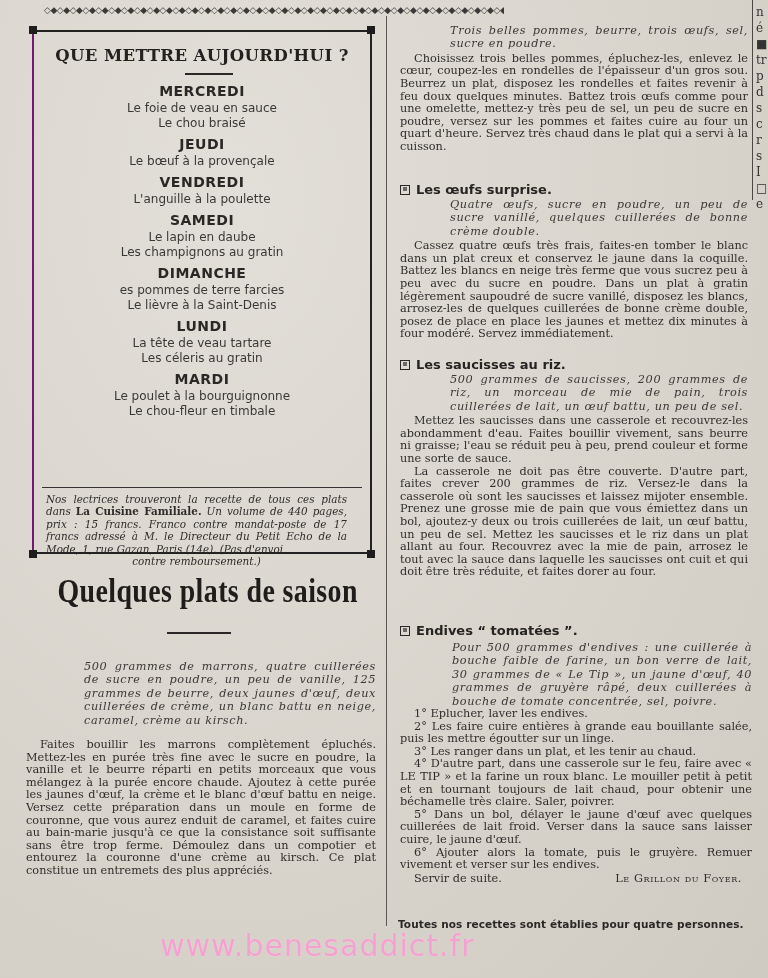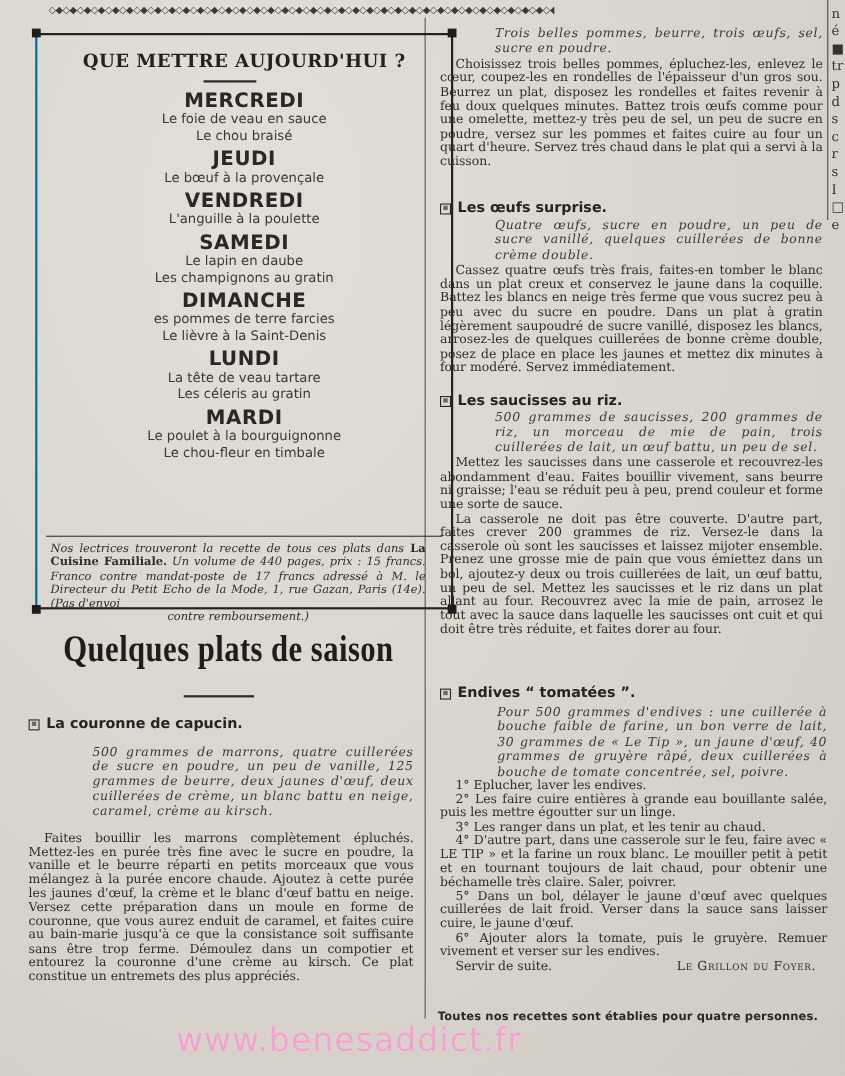--- a/index.html
+++ b/index.html
@@ -23,22 +23,22 @@
   .edge-divider { position: absolute; left: 752px; top: 0; width: 1px; height: 200px; background: #4a4744; }
 
   .edge-text {
     position: absolute; left: 756px; top: 4px; width: 14px;
     font-family: "DejaVu Serif", serif; font-size: 12px; line-height: 16px; color: #333;
     overflow: hidden;
   }
 
   
   .menu-box {
-    position: absolute; left: 32px; top: 30px; width: 380px; height: 524px;
-    border-left: 2px solid #0369a1; border-right: 2px solid #222;
+    position: absolute; left: 32px; top: 30px; width: 340px; height: 524px;
+    border-left: 2px solid #701a75; border-right: 2px solid #222;
   }
   .menu-box .rule-top, .menu-box .rule-bottom {
     position: absolute; left: -2px; right: -2px; height: 2px; background: #222;
   }
   .menu-box .rule-top { top: 0; }
   .menu-box .rule-bottom { bottom: 0; }
   .corner { position: absolute; width: 8px; height: 8px; background: #1d1d1d; }
   .corner.tl { left: -5px; top: -4px; }
   .corner.tr { right: -5px; top: -4px; }
   .corner.bl { left: -5px; bottom: -4px; }
@@ -46,21 +46,21 @@
 
   .menu-title {
     position: absolute; top: 16px; left: 0; right: 0; text-align: center;
     font-family: "DejaVu Serif", serif; font-weight: bold; font-size: 16.5px; letter-spacing: 0.4px; color: #232120;
   }
   .menu-title-rule { position: absolute; top: 43px; left: 151px; width: 48px; height: 2px; background: #2a2826; }
 
   .menu-days { position: absolute; top: 52px; left: 0; right: 0; text-align: center; }
   .day { margin-bottom: 4px; }
   .day-name {
-    font-family: "DejaVu Sans", sans-serif; font-weight: bold; font-size: 18px; letter-spacing: 0.5px;
+    font-family: "DejaVu Sans", sans-serif; font-weight: bold; font-size: 14px; letter-spacing: 0.5px;
     line-height: 19px; color: #2a2826;
   }
   .dish {
     font-family: "DejaVu Sans", sans-serif; font-size: 12px; line-height: 15px; color: #3a3836;
   }
 
   .menu-sep { position: absolute; top: 457px; left: 8px; right: 8px; height: 1px; background: #333; }
   .menu-note {
     position: absolute; top: 463px; left: 12px; right: 23px;
     font-family: "DejaVu Serif", serif; font-style: italic; font-size: 10.4px; line-height: 12.4px;
@@ -172,24 +172,20 @@
     <div class="menu-note">
       <span>Nos lectrices trouveront la recette de tous ces plats dans </span><span class="book">La Cuisine Familiale.</span><span> Un volume de 440 pages, prix : 15 francs. Franco contre mandat-poste de 17 francs adressé à M. le Directeur du Petit Echo de la Mode, 1, rue Gazan, Paris (14e). (Pas d'envoi</span>
       <span class="center">contre remboursement.)</span>
     </div>
   </div>
 
   <div class="section-title">Quelques plats de saison</div>
   <div class="section-title-rule"></div>
 
   <div class="recipe" style="left:26px; top:650px; width:350px;">
-    <div class="recipe-head">
-      <span class="box-icon"></span>
-      <span>La couronne de capucin.</span>
-    </div>
     <div class="ingredients" style="margin:10px 0 0 58px;">500 grammes de marrons, quatre cuillerées de sucre en poudre, un peu de vanille, 125 grammes de beurre, deux jaunes d'œuf, deux cuillerées de crème, un blanc battu en neige, caramel, crème au kirsch.</div>
     <div class="body-text" style="margin-top:12px;">Faites bouillir les marrons complètement épluchés. Mettez-les en purée très fine avec le sucre en poudre, la vanille et le beurre réparti en petits morceaux que vous mélangez à la purée encore chaude. Ajoutez à cette purée les jaunes d'œuf, la crème et le blanc d'œuf battu en neige. Versez cette préparation dans un moule en forme de couronne, que vous aurez enduit de caramel, et faites cuire au bain-marie jusqu'à ce que la consistance soit suffisante sans être trop ferme. Démoulez dans un compotier et entourez la couronne d'une crème au kirsch. Ce plat constitue un entremets des plus appréciés.</div>
   </div>
 
   <div class="recipe" style="left:400px; top:24px; width:348px;">
     <div class="ingredients" style="margin:0 0 0 50px;">Trois belles pommes, beurre, trois œufs, sel, sucre en poudre.</div>
     <div class="body-text" style="margin-top:2px;">Choisissez trois belles pommes, épluchez-les, enlevez le cœur, coupez-les en rondelles de l'épaisseur d'un gros sou. Beurrez un plat, disposez les rondelles et faites revenir à feu doux quelques minutes. Battez trois œufs comme pour une omelette, mettez-y très peu de sel, un peu de sucre en poudre, versez sur les pommes et faites cuire au four un quart d'heure. Servez très chaud dans le plat qui a servi à la cuisson.</div>
   </div>
 
   <div class="recipe" style="left:400px; top:181px; width:348px;">

